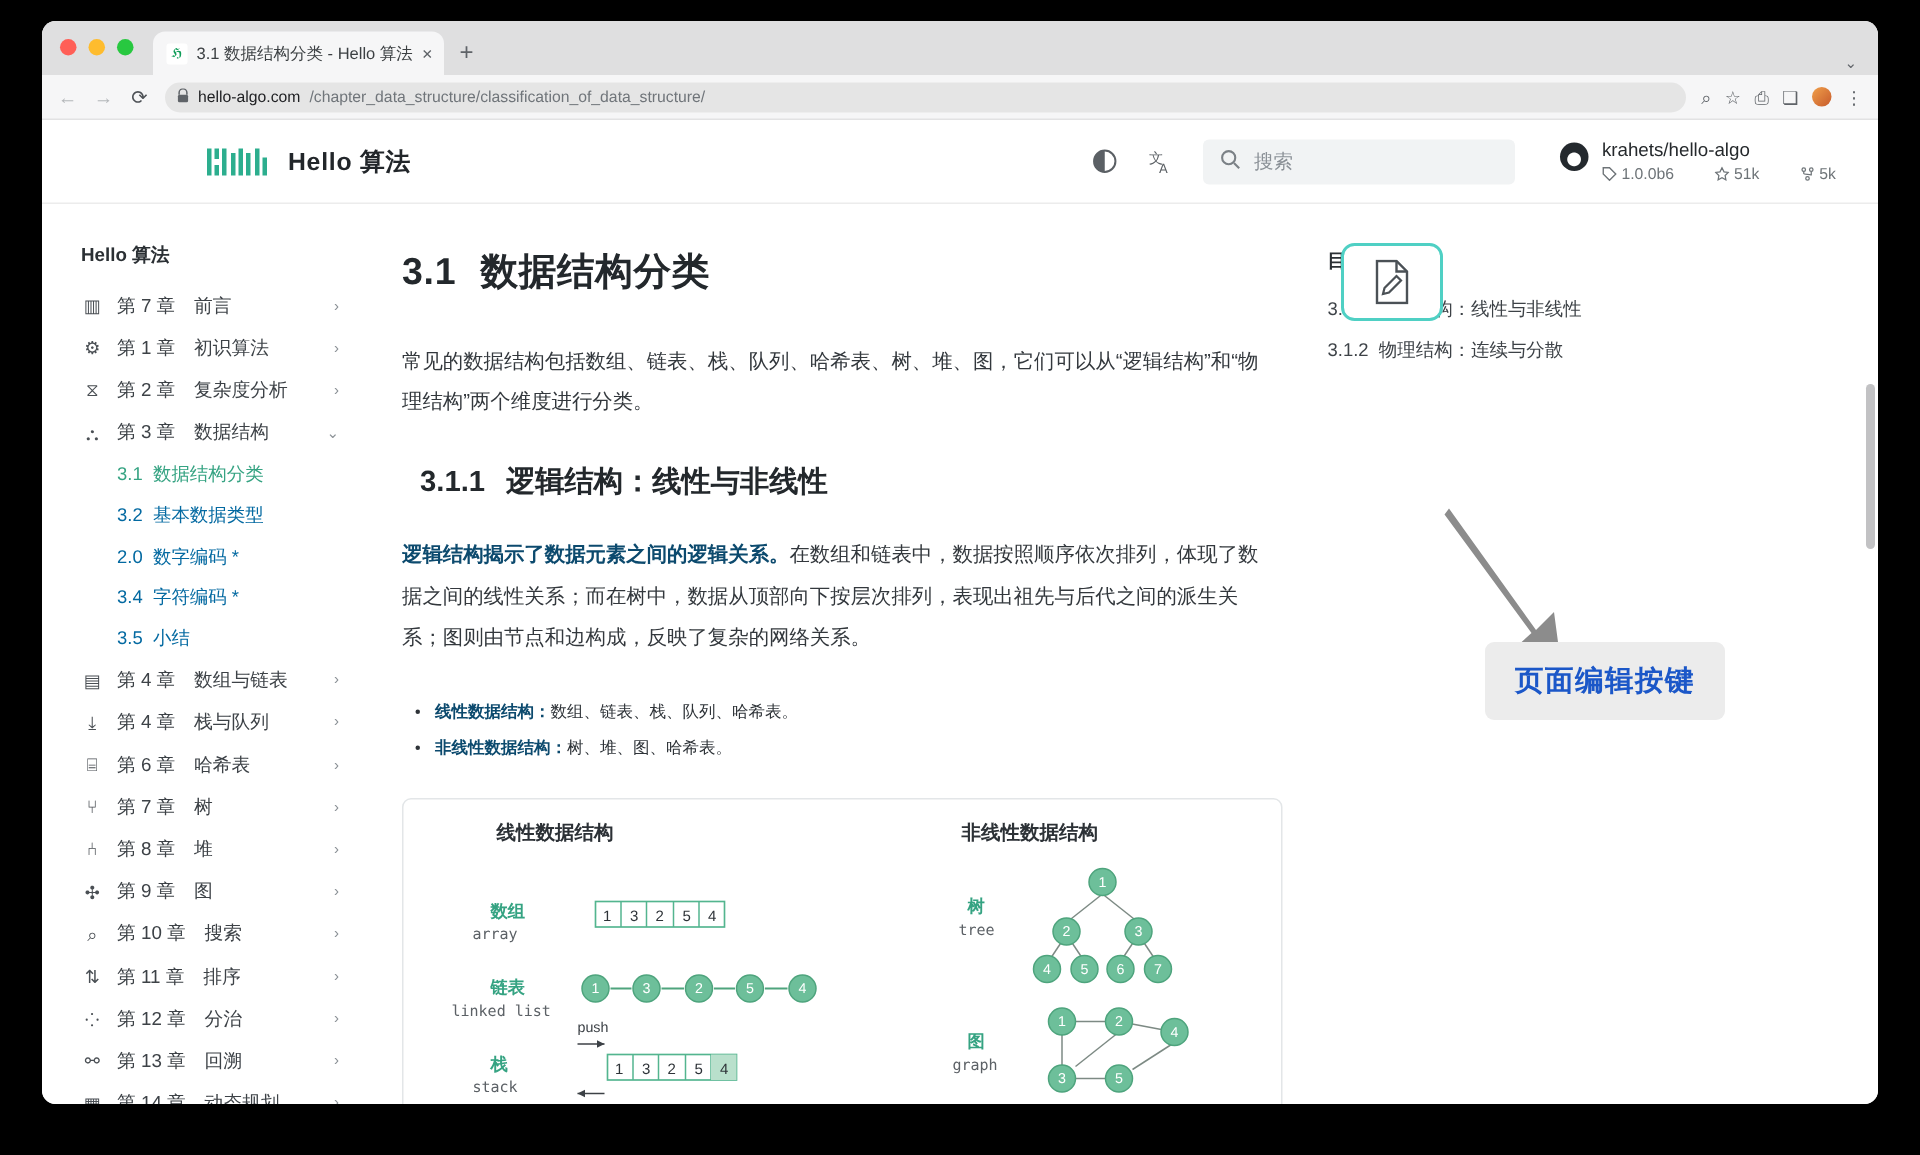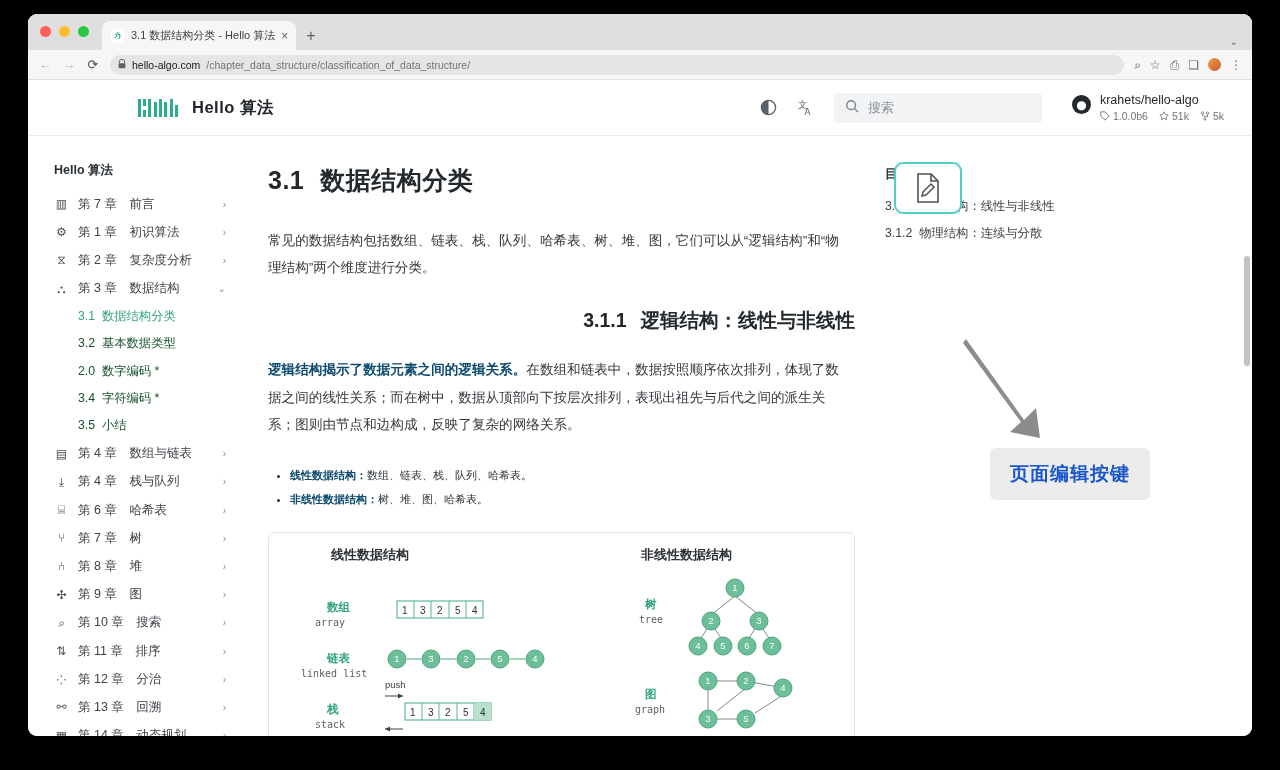--- a/index.html
+++ b/index.html
@@ -200,21 +200,21 @@
     background: #24292e;
     color: #fff;
     display: flex; align-items: center; justify-content: center;
     font-size: 12px;
     margin-top: 2px;
     font-family: "DejaVu Sans", sans-serif;
   }
   .repo-lines { display: flex; flex-direction: column; gap: 3px; }
   .repo-name { font-size: 12.5px; color: #25292c; }
   .repo-meta {
-    display: flex; gap: 11px;
+    display: flex; gap: 27px;
     font-size: 10.5px; color: #6e7478;
     align-items: center;
   }
   .repo-meta span.m { display: flex; align-items: center; gap: 3px; }
 
   
   .content {
     display: flex;
     height: 600px;
     position: relative;
@@ -244,21 +244,21 @@
     width: 15px; flex: 0 0 15px;
     color: #4a4f54;
     font-size: 12px;
     display: flex; align-items: center; justify-content: center;
   }
   .sb-item .sb-label { flex: 1 1 auto; white-space: nowrap; }
   .sb-item .chev { color: #8b9196; font-size: 10px; }
   .sb-sub {
     padding: 5.2px 14px 5.2px 50px;
     font-size: 12.3px;
-    color: #14532d;
+    color: #0369a1;
     white-space: nowrap;
   }
   .sb-sub.active { color: #35a382; }
 
   
   .article {
     flex: 1 1 auto;
     padding: 28px 30px 0 28px;
     max-width: 645px;
     color: #2e3338;
@@ -275,21 +275,20 @@
     font-size: 13.6px;
     line-height: 2.0;
     margin: 0 16px 26px 0;
     color: #33383d;
   }
   h2.sec {
     font-size: 19.5px;
     font-weight: bold;
     margin: 0 0 22px 12px;
     color: #23282c;
-    text-align: right;
   }
   h2.sec .num { margin-right: 14px; }
   .bold { font-weight: bold; color: #0c4a6e; }
   ul.bullets {
     margin: 16px 0 22px 0;
     padding-left: 22px;
     font-size: 11px;
     line-height: 2.0;
   }
   ul.bullets li { margin-bottom: 2px; }
@@ -341,21 +340,20 @@
     position: absolute;
     left: 962px; top: 292px;
     background: #ececec;
     border-radius: 6px;
     padding: 13px 20px;
     font-size: 19px;
     font-weight: bold;
     color: #1b57c8;
     letter-spacing: 1px;
     z-index: 6;
-    margin-top: 20px;
   }
   .arrow {
     position: absolute;
     left: 930px; top: 198px;
     width: 100px; height: 105px;
     z-index: 6;
   }
 
   
   .scrollbar {

